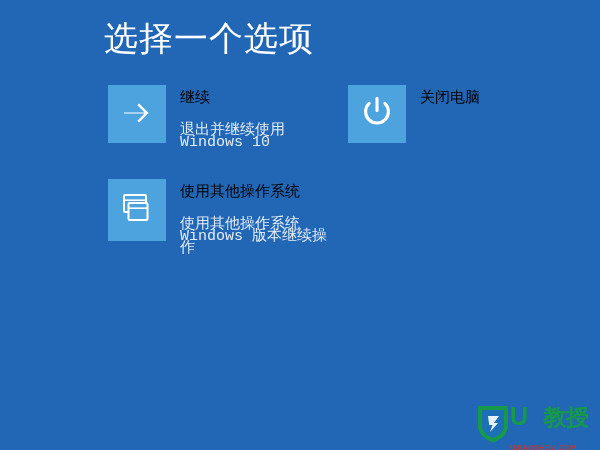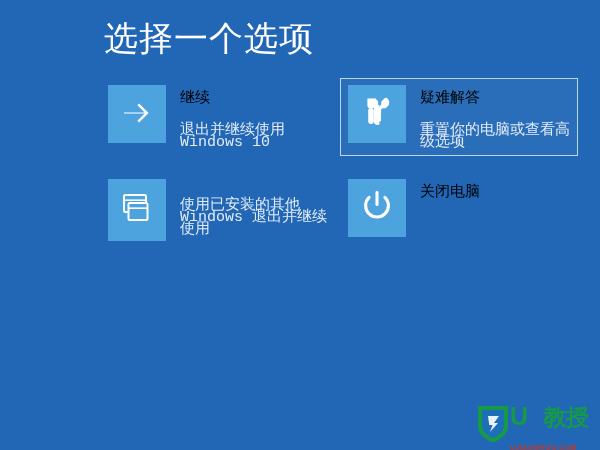--- a/index.html
+++ b/index.html
@@ -174,46 +174,29 @@
             <svg width="36" height="34" viewBox="0 0 36 34">
               <rect x="5" y="4" width="22" height="17" rx="1.2" fill="none" stroke="#ffffff" stroke-width="2"></rect>
               <line x1="5" y1="9.2" x2="27" y2="9.2" stroke="#ffffff" stroke-width="1.6"></line>
               <rect x="9.5" y="12" width="19" height="17" rx="1.2" fill="#4ca3de"></rect>
               <rect x="9.5" y="12" width="19" height="17" rx="1.2" fill="none" stroke="#ffffff" stroke-width="2"></rect>
               <line x1="9.5" y1="17.2" x2="28.5" y2="17.2" stroke="#ffffff" stroke-width="1.6"></line>
             </svg>
           </span>
         </div>
         <div class="labels">
-          <div class="opt-sub">使用已安装的其他 Windows 退出并继续使用</div>
+          <div class="opt-title">使用其他操作系统</div>
+          <div class="opt-sub">使用其他操作系统 Windows 版本继续操作</div>
         </div>
       </div>
 
     </div>
 
     <div class="column right">
 
-      <div class="option selected">
-        <div class="tile">
-          <span class="glyph">
-            <svg width="34" height="36" viewBox="0 0 34 36">
-
-              <rect x="8.2" y="14" width="5.6" height="16" rx="2.4" fill="#ffffff"></rect>
-              <path d="M7.4 4.5 h7.2 v7.2 c0 1.6 -1.2 2.6 -3.6 2.6 s-3.6 -1 -3.6 -2.6 Z" fill="#ffffff"></path>
-
-              <path d="M24.6 4.2 l-3.3 3.3 v3.1 l-1.5 1.5 l-1.7 -1.7 V7.2 l-3.2 -3.2 c-2.4 1.5 -3.6 4.6 -2.6 7.4 l1.6 1.6 l-0.1 14.4 c0 2 1.6 3.6 3.6 3.6 s3.6 -1.6 3.6 -3.6 l0.1 -11.8 l1.4 -1.4 h3.1 l3.3 -3.3 c1.1 -2.8 -0.2 -5.9 -2.6 -7.4 Z" fill="#ffffff"></path>
-              <circle cx="20.4" cy="28.6" r="1.25" fill="#4ca3de"></circle>
-            </svg>
-          </span>
-        </div>
-        <div class="labels">
-          <div class="opt-title">疑难解答</div>
-          <div class="opt-sub">重置你的电脑或查看高级选项</div>
-        </div>
-      </div>
 
       <div class="option">
         <div class="tile">
           <span class="glyph">
             <svg width="34" height="34" viewBox="0 0 34 34">
               <path d="M9.1 8.4 A11.4 11.4 0 1 0 24.9 8.4" fill="none" stroke="#ffffff" stroke-width="3.1" stroke-linecap="round"></path>
               <line x1="17" y1="3.4" x2="17" y2="15.4" stroke="#ffffff" stroke-width="3.1" stroke-linecap="round"></line>
             </svg>
           </span>
         </div>

